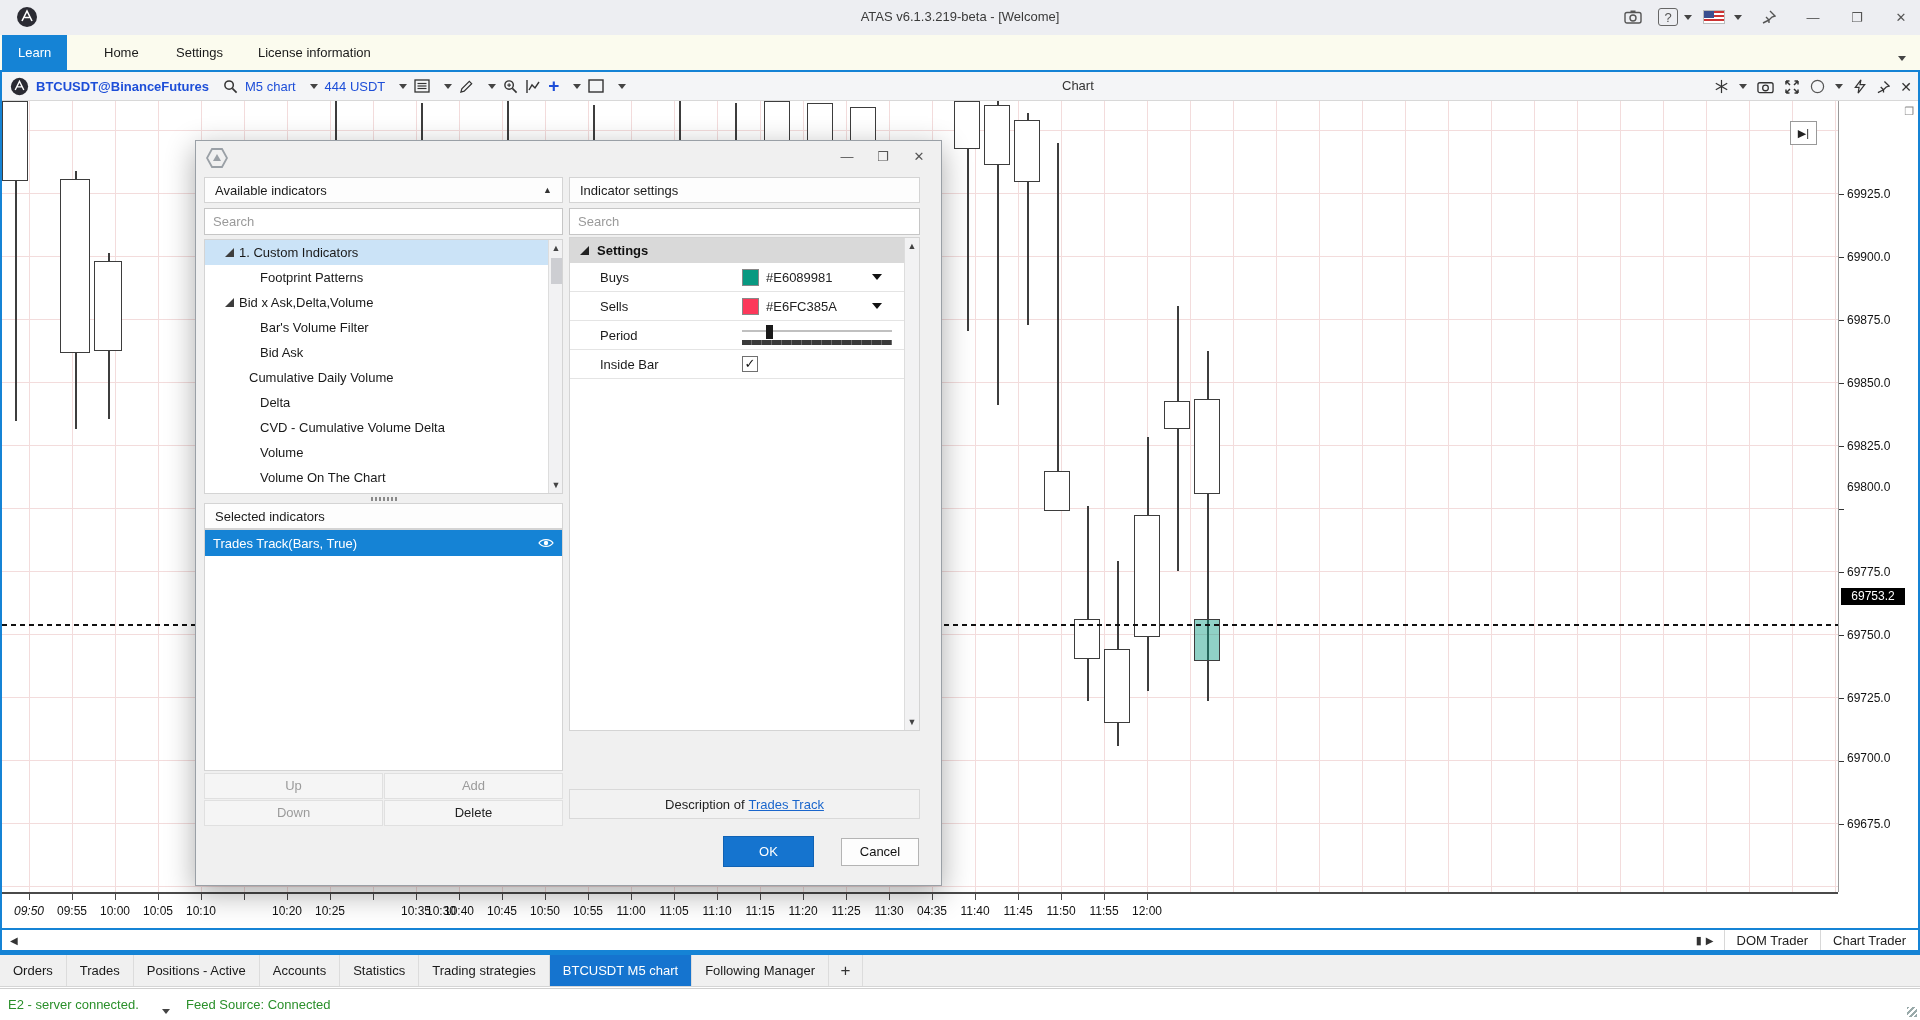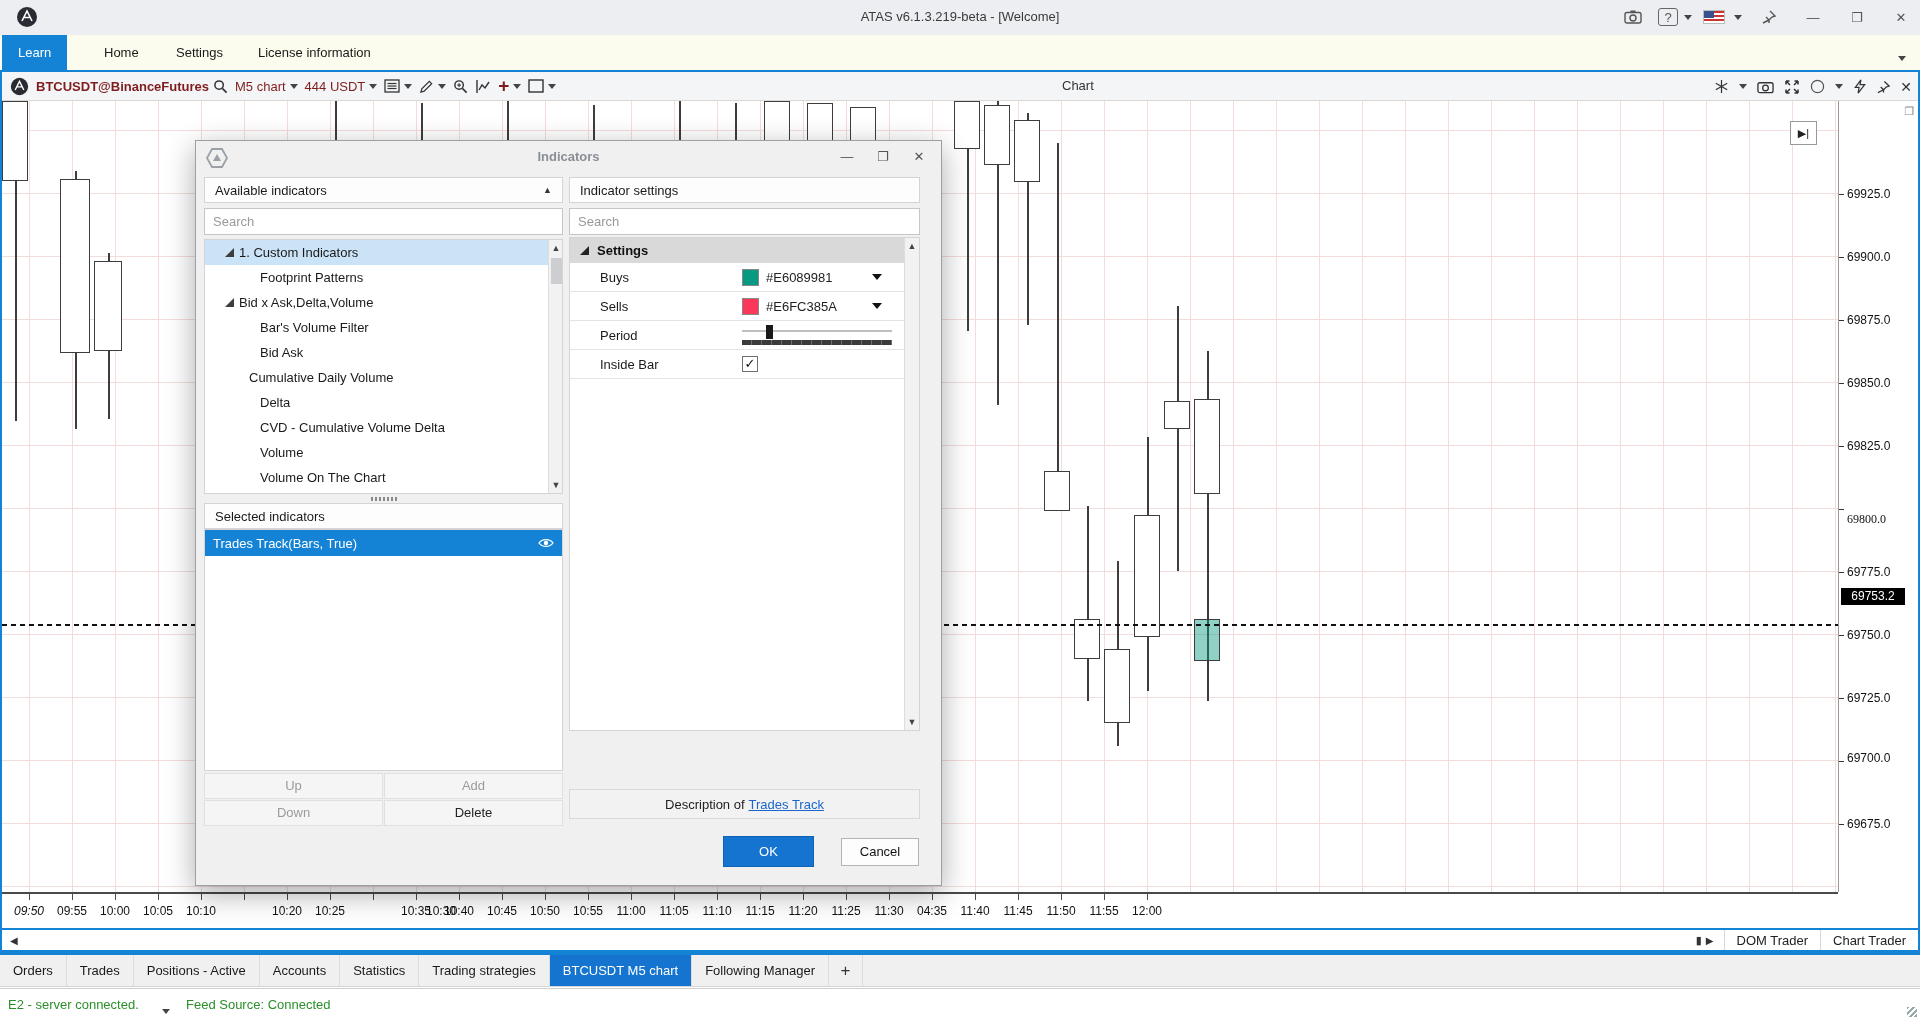--- a/index.html
+++ b/index.html
@@ -18,21 +18,21 @@
   .caret { width:0; height:0; border-left:4px solid transparent; border-right:4px solid transparent; border-top:5px solid #444; display:inline-block; }
 
   
   #ribbon { position:absolute; left:0; top:35px; width:1920px; height:35px; background:#fbfbee; }
   .rtab { position:absolute; top:0; height:35px; display:flex; align-items:center; padding:0 16px; color:#1a1a1a; cursor:default; }
   .rtab.active { background:#1583d5; color:#fff; }
 
   
   #chartwin { position:absolute; left:0; top:70px; width:1920px; height:880px; background:#fff; border:2px solid #1583d5; }
   #ctoolbar { position:absolute; left:0; top:0; width:1916px; height:29px; background:#f4f5f7; border-bottom:1px solid #d8d8d8; display:flex; align-items:center; gap:7px; padding:0 8px; }
-  .titem { display:flex; align-items:center; gap:4px; white-space:nowrap; color:#7f1d1d; }
+  .titem { display:flex; align-items:center; gap:14px; white-space:nowrap; color:#1d4ed8; }
   #chart-title { position:absolute; left:1060px; top:6px; color:#333; }
   #ctool-right { position:absolute; right:6px; top:0; height:29px; display:flex; align-items:center; gap:10px; color:#333; }
 
   #plot { position:absolute; left:0; top:29px; width:1836px; height:791px; background:#fff; overflow:hidden;
     background-image:
       repeating-linear-gradient(to right, #f3dcdc 0 1px, transparent 1px 43px),
       repeating-linear-gradient(to bottom, #f3dcdc 0 1px, transparent 1px 63px);
     background-position:27px 0, 0 29px; }
   .candle-box { position:absolute; border:1.5px solid #3d3d3d; background:#fff; }
   .candle-wick { position:absolute; width:1.5px; background:#3d3d3d; }
@@ -281,21 +281,21 @@
         <div class="plabel" style="top: 86px;">69925.0</div>
         <div class="ptick" style="top: 156px;"></div>
         <div class="plabel" style="top: 149px;">69900.0</div>
         <div class="ptick" style="top: 219px;"></div>
         <div class="plabel" style="top: 212px;">69875.0</div>
         <div class="ptick" style="top: 282px;"></div>
         <div class="plabel" style="top: 275px;">69850.0</div>
         <div class="ptick" style="top: 345px;"></div>
         <div class="plabel" style="top: 338px;">69825.0</div>
         <div class="ptick" style="top: 408px;"></div>
-        <div class="plabel" style="top: 411px; font-family: Liberation Serif, serif;">69800.0</div>
+        <div class="plabel" style="top: 379px;">69800.0</div>
         <div class="ptick" style="top: 471px;"></div>
         <div class="plabel" style="top: 464px;">69775.0</div>
         <div class="ptick" style="top: 534px;"></div>
         <div class="plabel" style="top: 527px;">69750.0</div>
         <div class="ptick" style="top: 597px;"></div>
         <div class="plabel" style="top: 590px;">69725.0</div>
         <div class="ptick" style="top: 660px;"></div>
         <div class="plabel" style="top: 650px;">69700.0</div>
         <div class="ptick" style="top: 723px;"></div>
         <div class="plabel" style="top: 716px;">69675.0</div>
@@ -372,21 +372,20 @@
     <span class="hs-label">Chart Trader</span>
   </div>
 </div>
 
 <div id="dialog">
   <div id="dlg-title">
     <svg class="abs" style="left:10px;top:6px;" width="22" height="22" viewBox="0 0 22 22">
       <path d="M6 2 h10 l5 9 l-5 9 h-10 l-5-9 Z" fill="none" stroke="#9aa0a6" stroke-width="1.8"></path>
         <path d="M7 14 L11 7 L15 14 Z" fill="#9aa0a6"></path>
     </svg>
-    <div id="dlg-title-text">Indicators</div>
     <div class="dlg-ctl" style="left:637px;">—</div>
     <div class="dlg-ctl" style="left:673px;">❐</div>
     <div class="dlg-ctl" style="left:709px;">✕</div>
   </div>
 
   <div class="panel-header" style="left:8px;top:36px;width:359px;">
     <span>Available indicators</span>
     <span style="margin-left:auto;font-size:9px;color:#333;">▲</span>
   </div>
   <div class="searchbox" style="left:8px;top:67px;width:359px;">

